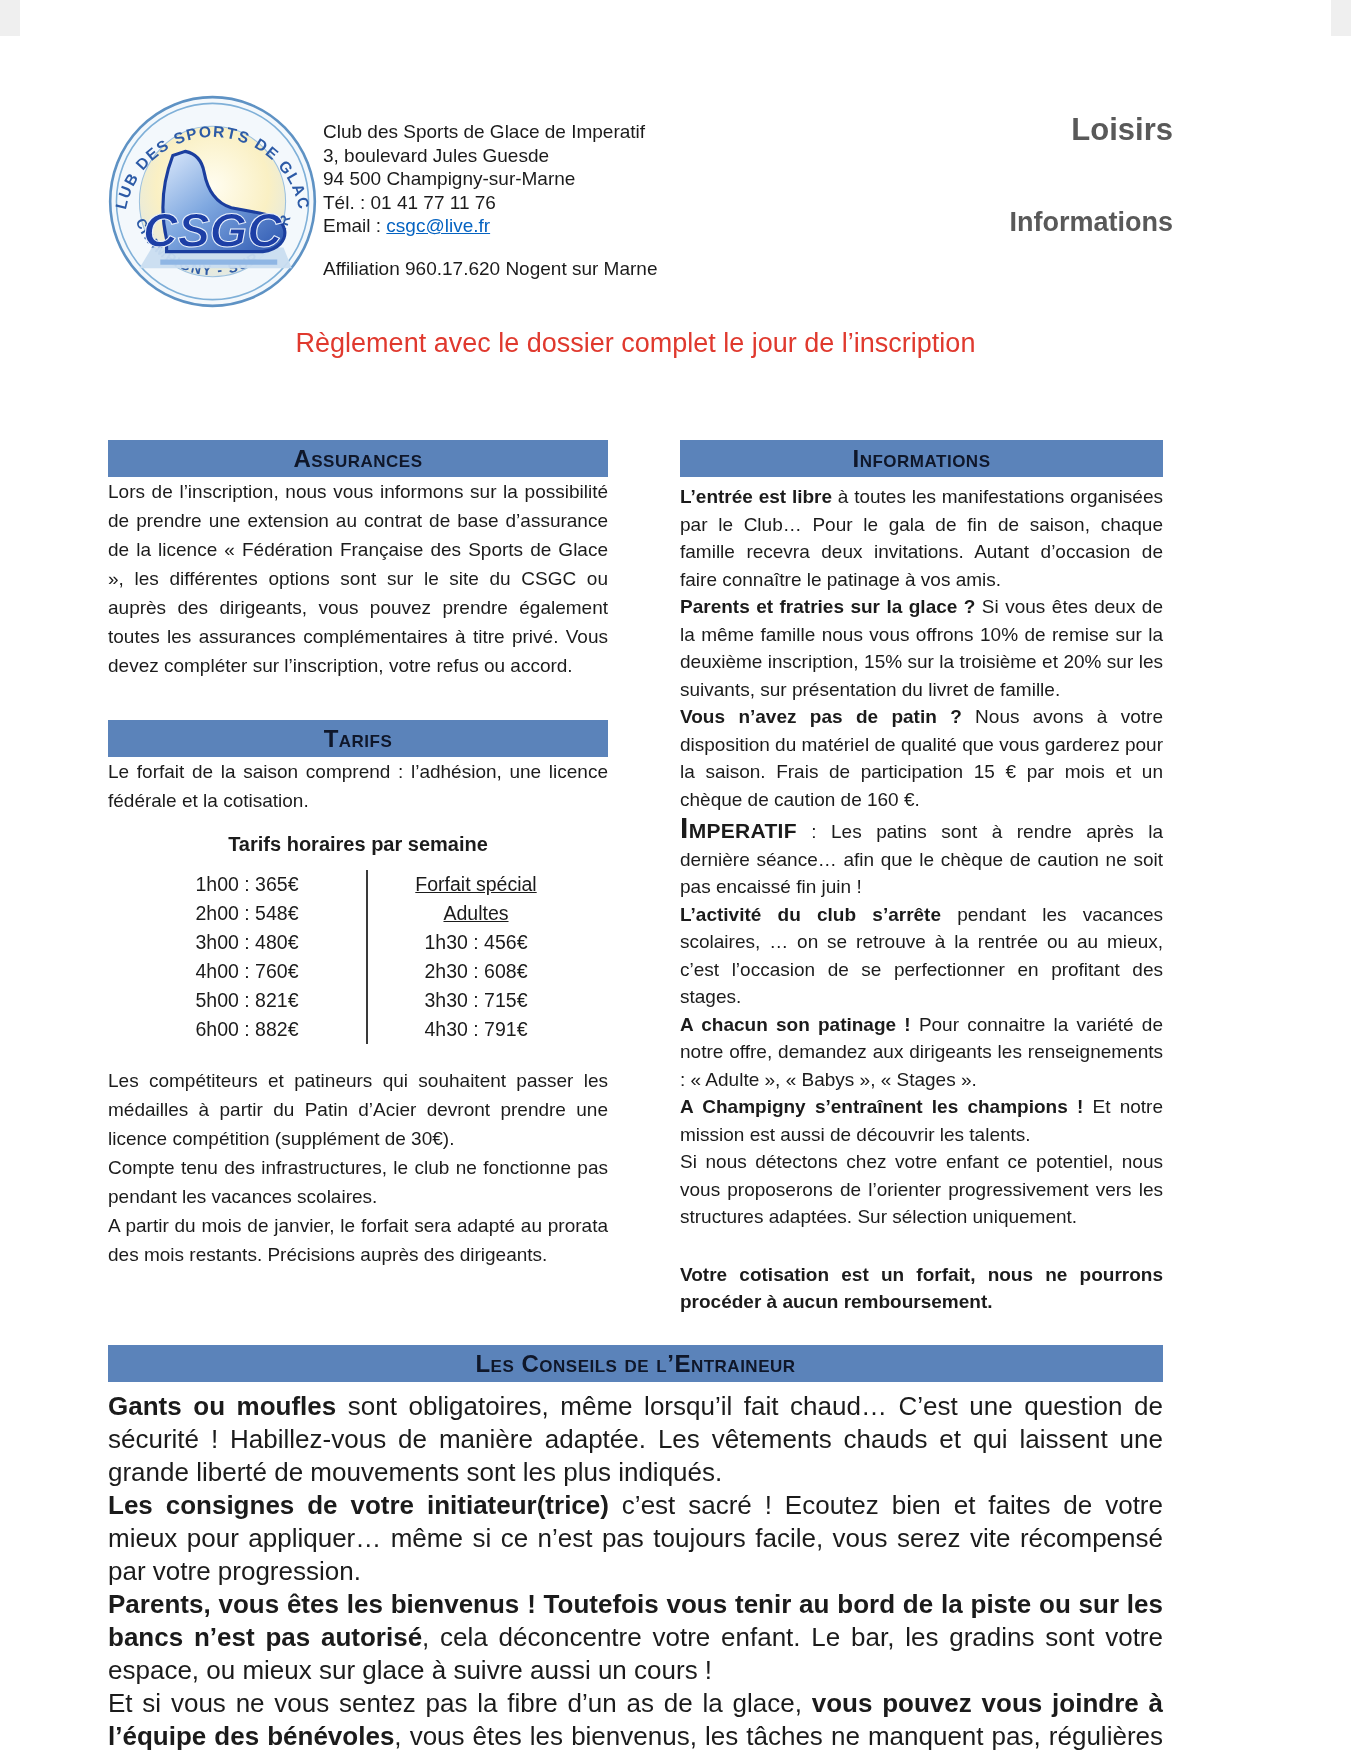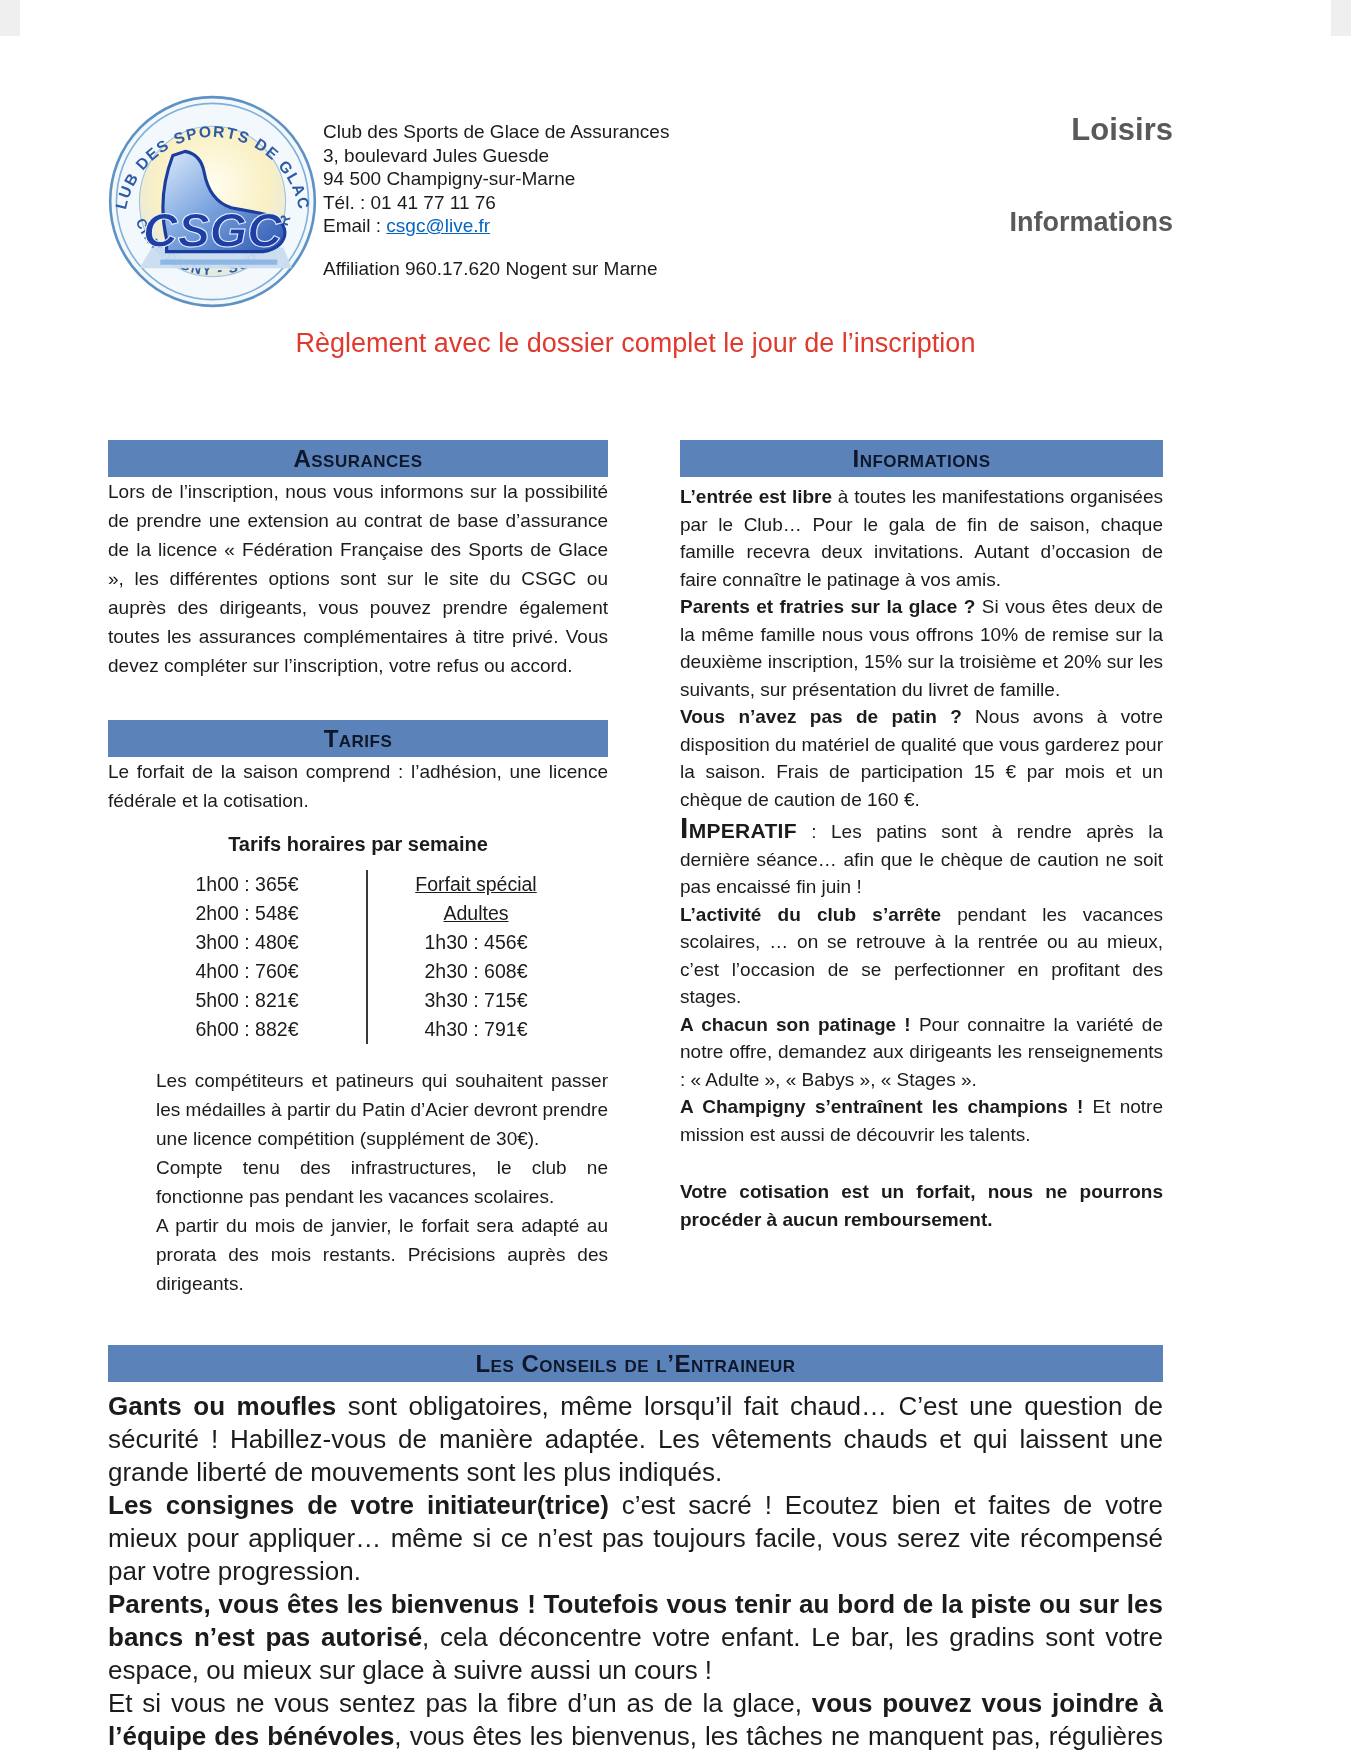--- a/index.html
+++ b/index.html
@@ -43,21 +43,21 @@
   .col-right .para{font-size:19px;line-height:27.5px;text-align:justify;}
   .bodytext{margin-top:6px;}
   .col-left .bar-tarifs{margin-top:40px;}
   .tarifs-title{margin-top:18px;margin-bottom:14px;text-align:center;font-size:20px;font-weight:bold;}
   .tarif-table{display:flex;width:440px;margin:0 auto;}
   .tarif-col{font-size:19.5px;line-height:29px;text-align:center;}
   .tarif-col.lft{flex:0 0 230px;border-right:2px solid #3a3a3a;padding-right:10px;}
   .tarif-col.rgt{flex:1;padding-left:6px;}
   .tarif-col .tline{height:29px;}
   .u{text-decoration:underline;}
-  .tarif-paras{margin-top:22px;margin-left:48px;}
+  .tarif-paras{margin-top:22px;}
   .para{margin:0;}
   .col-right .paras{margin-top:6px;}
   .b{font-weight:bold;}
   .c-imperatif{font-size:30px;font-weight:bold;font-variant:small-caps;letter-spacing:.3px;line-height:1;}
   .p-gap-top{margin-top:30px;}
 
   
   .conseils{position:absolute;left:108px;top:1345px;width:1055px;}
   .conseils .paras{margin-top:8px;}
   .conseils .para{font-size:26px;line-height:33px;text-align:justify;}
@@ -97,21 +97,21 @@
       <polygon points="42,146 168,146 176,166 30,166" fill="#c9ddf0" opacity="0.95"></polygon>
       <path d="M 62,58 C 52,84 50,112 56,138 L 56,150 L 148,150 C 163,148 171,139 169,129
                C 167,120 157,115 145,113 L 118,108 C 102,103 95,90 92,74
                C 90,63 84,56 74,54 Z" fill="url(#skateG)" stroke="#1b3e9e" stroke-width="3"></path>
       <path d="M 50,160 L 162,160" stroke="#8fb6e4" stroke-width="5" fill="none"></path>
       <text x="100" y="146" text-anchor="middle" font-size="46" font-weight="bold" font-style="italic" fill="#1d3fa6" stroke="#eaf2fc" stroke-width="1">CSGC</text>
     </svg>
   </div>
 
   <div class="address">
-    <div class="aline">Club des Sports de Glace de Assurances</div>
+    <div class="aline">Club des Sports de Glace de Imperatif</div>
     <div class="aline">3, boulevard Jules Guesde</div>
     <div class="aline">94 500 Champigny-sur-Marne</div>
     <div class="aline">Tél. : 01 41 77 11 76</div>
     <div class="aline email-line">
       <span>Email : </span><a class="link">csgc@live.fr</a>
     </div>
   </div>
   <div class="affiliation">Affiliation 960.17.620 Nogent sur Marne</div>
 
   <div class="hdr-loisirs">Loisirs</div>
@@ -158,20 +158,21 @@
   <div class="col-right">
     <div class="section-bar">Informations</div>
     <div class="paras">
         <p class="para"><span class="b">L’entrée est libre</span><span> à toutes les manifestations organisées par le Club… Pour le gala de fin de saison, chaque famille recevra deux invitations. Autant d’occasion de faire connaître le patinage à vos amis.</span></p>
         <p class="para"><span class="b">Parents et fratries sur la glace ?</span><span> Si vous êtes deux de la même famille nous vous offrons 10% de remise sur la deuxième inscription, 15% sur la troisième et 20% sur les suivants, sur présentation du livret de famille.</span></p>
         <p class="para"><span class="b">Vous n’avez pas de patin ?</span><span> Nous avons à votre disposition du matériel de qualité que vous garderez pour la saison. Frais de participation 15 € par mois et un chèque de caution de 160 €.</span></p>
         <p class="para"><span class="c-imperatif">Imperatif</span><span> : Les patins sont à rendre après la dernière séance… afin que le chèque de caution ne soit pas encaissé fin juin !</span></p>
         <p class="para"><span class="b">L’activité du club s’arrête</span><span> pendant les vacances scolaires, … on se retrouve à la rentrée ou au mieux, c’est l’occasion de se perfectionner en profitant des stages.</span></p>
         <p class="para"><span class="b">A chacun son patinage !</span><span> Pour connaitre la variété de notre offre, demandez aux dirigeants les renseignements : « Adulte », « Babys », « Stages ».</span></p>
         <p class="para"><span class="b">A Champigny s’entraînent les champions !</span><span> Et notre mission est aussi de découvrir les talents.</span></p>
+        <p class="para"><span>Si nous détectons chez votre enfant ce potentiel, nous vous proposerons de l’orienter progressivement vers les structures adaptées. Sur sélection uniquement.</span></p>
         <p class="para p-gap-top"><span class="b">Votre cotisation est un forfait, nous ne pourrons procéder à aucun remboursement.</span></p>
       </div>
   </div>
 
   <div class="conseils">
     <div class="section-bar">Les Conseils de l’Entraineur</div>
     <div class="paras">
         <p class="para"><span class="b">Gants ou moufles</span><span> sont obligatoires, même lorsqu’il fait chaud… C’est une question de sécurité ! Habillez-vous de manière adaptée. Les vêtements chauds et qui laissent une grande liberté de mouvements sont les plus indiqués.</span></p>
         <p class="para"><span class="b">Les consignes de votre initiateur(trice)</span><span> c’est sacré ! Ecoutez bien et faites de votre mieux pour appliquer… même si ce n’est pas toujours facile, vous serez vite récompensé par votre progression.</span></p>
         <p class="para"><span class="b">Parents, vous êtes les bienvenus ! Toutefois vous tenir au bord de la piste ou sur les bancs n’est pas autorisé</span><span>, cela déconcentre votre enfant. Le bar, les gradins sont votre espace, ou mieux sur glace à suivre aussi un cours !</span></p>

